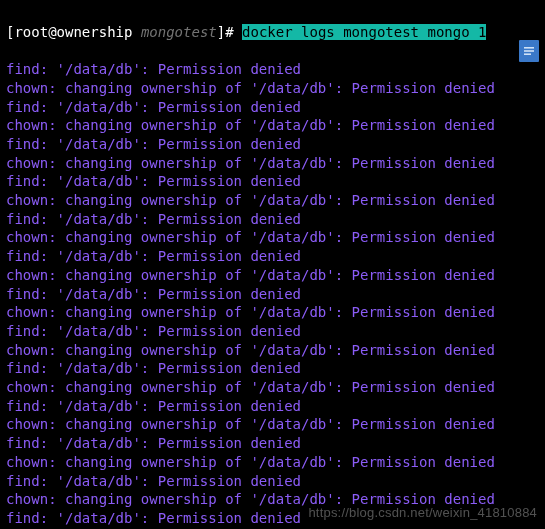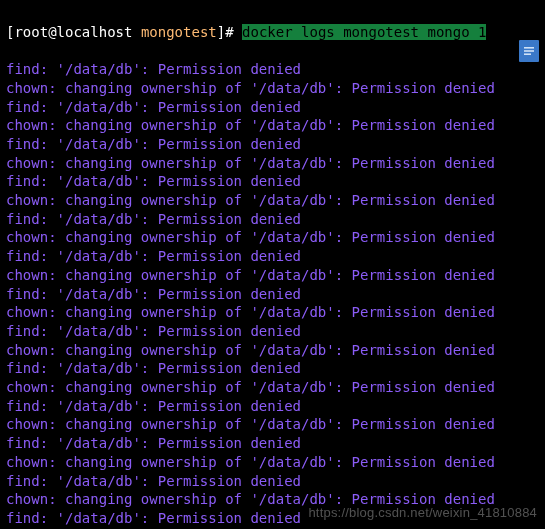--- a/index.html
+++ b/index.html
@@ -18,23 +18,23 @@
   .terminal {
     padding: 4px 6px 0 6px;
     white-space: pre;
   }
   .line {
     display: block;
     white-space: pre;
   }
   .prompt-bracket { color: #fff; }
   .prompt-user { color: #fff; }
-  .prompt-path { color: #fdba74; }
+  .prompt-path { color: #737373; font-style: italic; }
   .cmd-highlight {
-    background: #15803d;
+    background: #14b8a6;
     color: #000;
     padding: 0 0px;
   }
   .txt { color: #8b5cf6; }
   .marker {
     position: absolute;
     top: 40px;
     right: 6px;
     width: 20px;
     height: 22px;
@@ -58,21 +58,21 @@
     letter-spacing: 0.2px;
     z-index: 5;
     pointer-events: none;
     margin-top: 36px;
   }
 </style>
 </head>
 <body>
 
 <div class="terminal">
-<span class="line"><span class="prompt-bracket">[</span><span class="prompt-user">root@localhost</span><span> </span><span class="prompt-path">mongotest</span><span class="prompt-bracket">]#</span><span> </span><span class="cmd-highlight">docker logs mongotest_mongo_1</span></span>
+<span class="line"><span class="prompt-bracket">[</span><span class="prompt-user">root@ownership</span><span> </span><span class="prompt-path">mongotest</span><span class="prompt-bracket">]#</span><span> </span><span class="cmd-highlight">docker logs mongotest_mongo_1</span></span>
 <div id="log-lines"><span class="line txt">find: '/data/db': Permission denied</span><span class="line txt">chown: changing ownership of '/data/db': Permission denied</span><span class="line txt">find: '/data/db': Permission denied</span><span class="line txt">chown: changing ownership of '/data/db': Permission denied</span><span class="line txt">find: '/data/db': Permission denied</span><span class="line txt">chown: changing ownership of '/data/db': Permission denied</span><span class="line txt">find: '/data/db': Permission denied</span><span class="line txt">chown: changing ownership of '/data/db': Permission denied</span><span class="line txt">find: '/data/db': Permission denied</span><span class="line txt">chown: changing ownership of '/data/db': Permission denied</span><span class="line txt">find: '/data/db': Permission denied</span><span class="line txt">chown: changing ownership of '/data/db': Permission denied</span><span class="line txt">find: '/data/db': Permission denied</span><span class="line txt">chown: changing ownership of '/data/db': Permission denied</span><span class="line txt">find: '/data/db': Permission denied</span><span class="line txt">chown: changing ownership of '/data/db': Permission denied</span><span class="line txt">find: '/data/db': Permission denied</span><span class="line txt">chown: changing ownership of '/data/db': Permission denied</span><span class="line txt">find: '/data/db': Permission denied</span><span class="line txt">chown: changing ownership of '/data/db': Permission denied</span><span class="line txt">find: '/data/db': Permission denied</span><span class="line txt">chown: changing ownership of '/data/db': Permission denied</span><span class="line txt">find: '/data/db': Permission denied</span><span class="line txt">chown: changing ownership of '/data/db': Permission denied</span><span class="line txt">find: '/data/db': Permission denied</span><span class="line txt">chown: changing ownership of '/data/db': Permission denied</span></div>
 </div>
 
 <div class="marker">
   <svg width="14" height="12" viewBox="0 0 14 12">
     <rect x="2" y="2" width="10" height="1.6" fill="#cfe2f7"></rect>
     <rect x="2" y="5.2" width="10" height="1.6" fill="#cfe2f7"></rect>
     <rect x="2" y="8.4" width="7" height="1.6" fill="#cfe2f7"></rect>
   </svg>
 </div>

